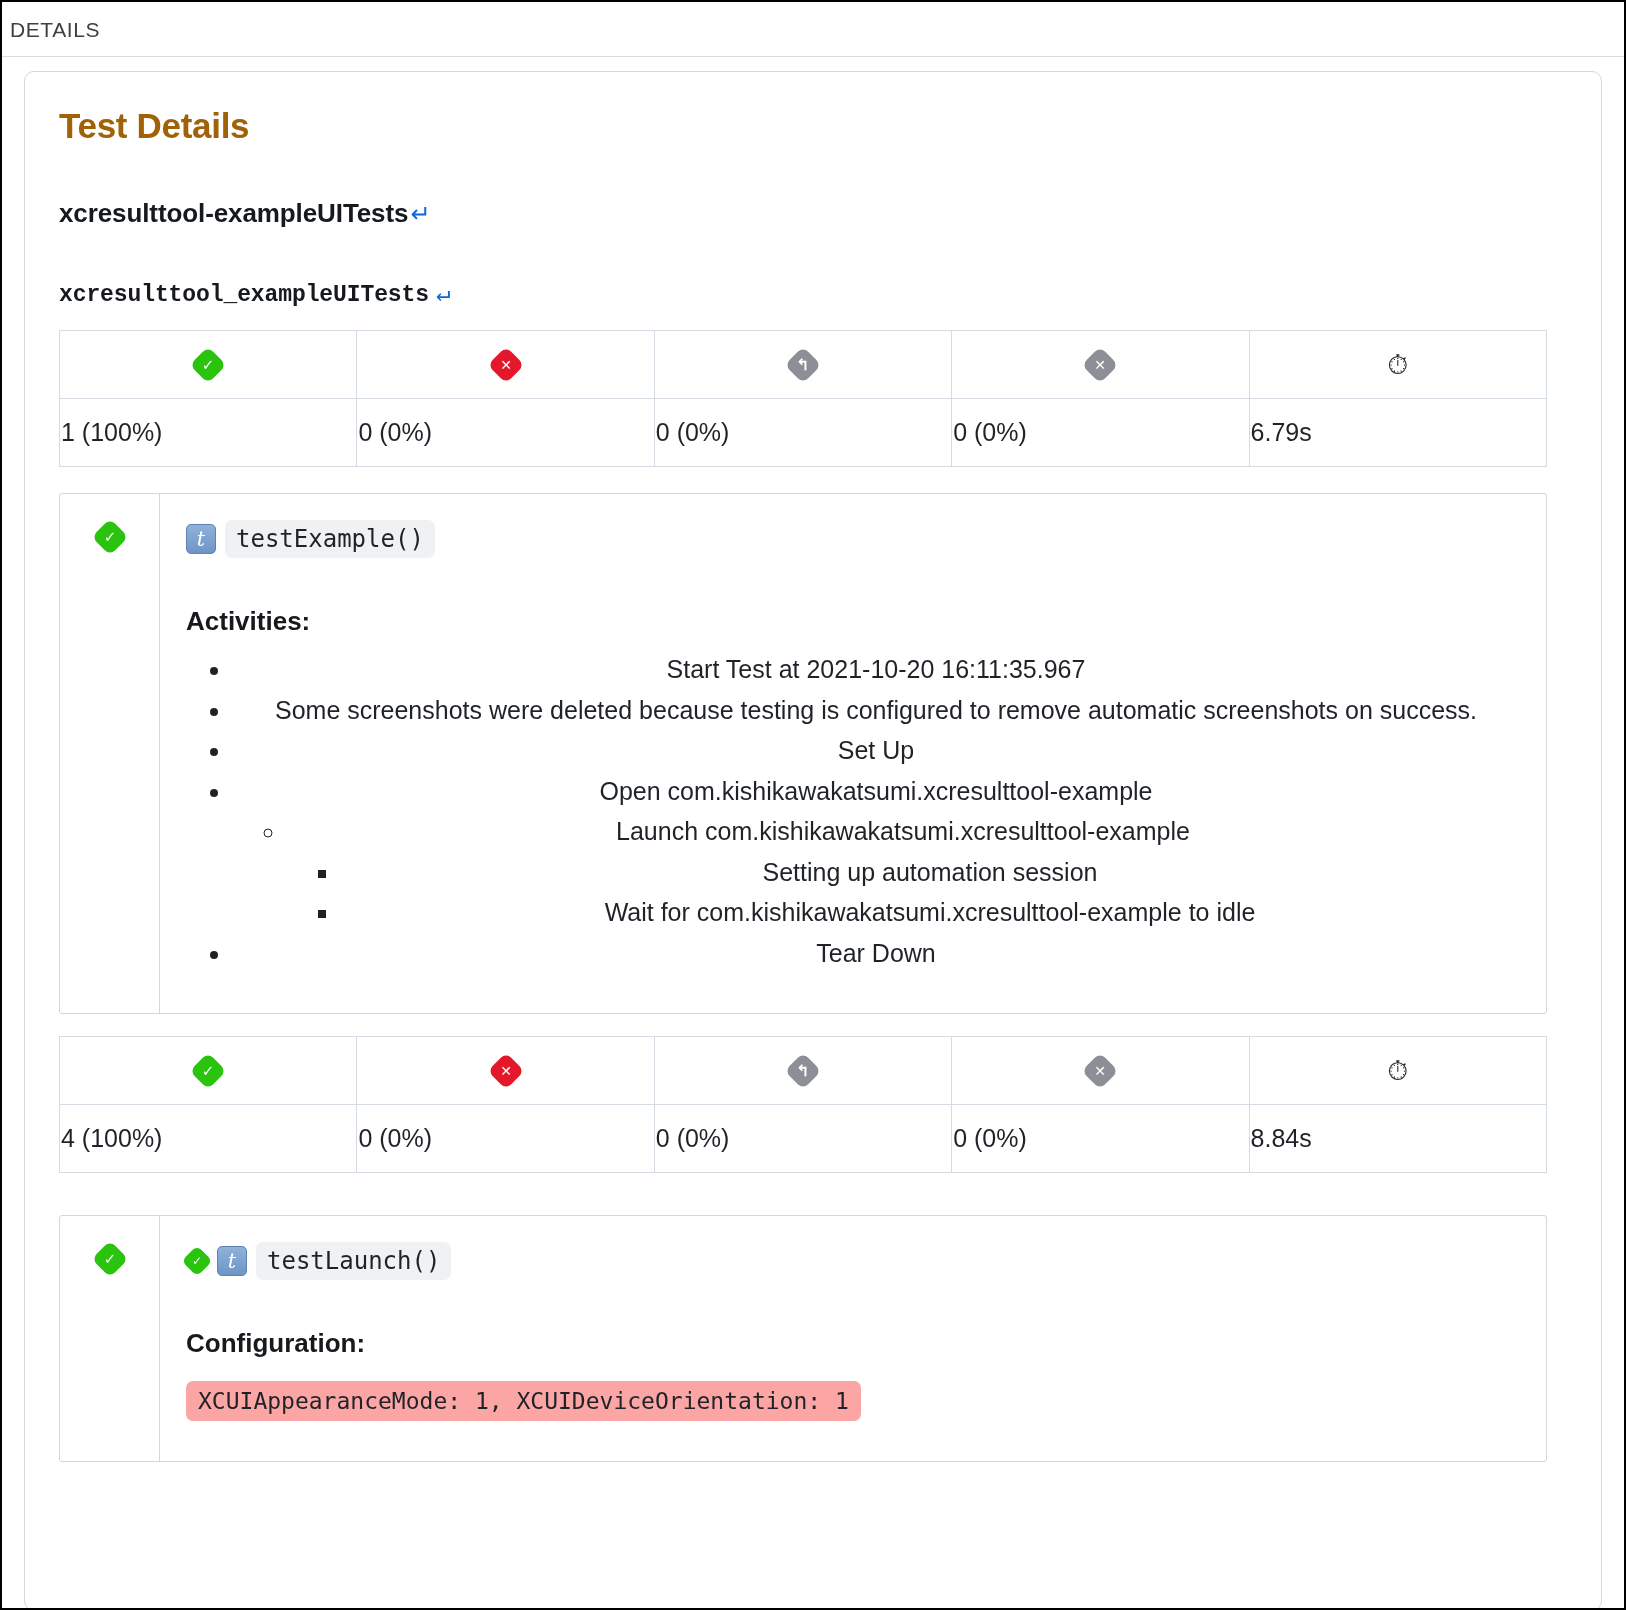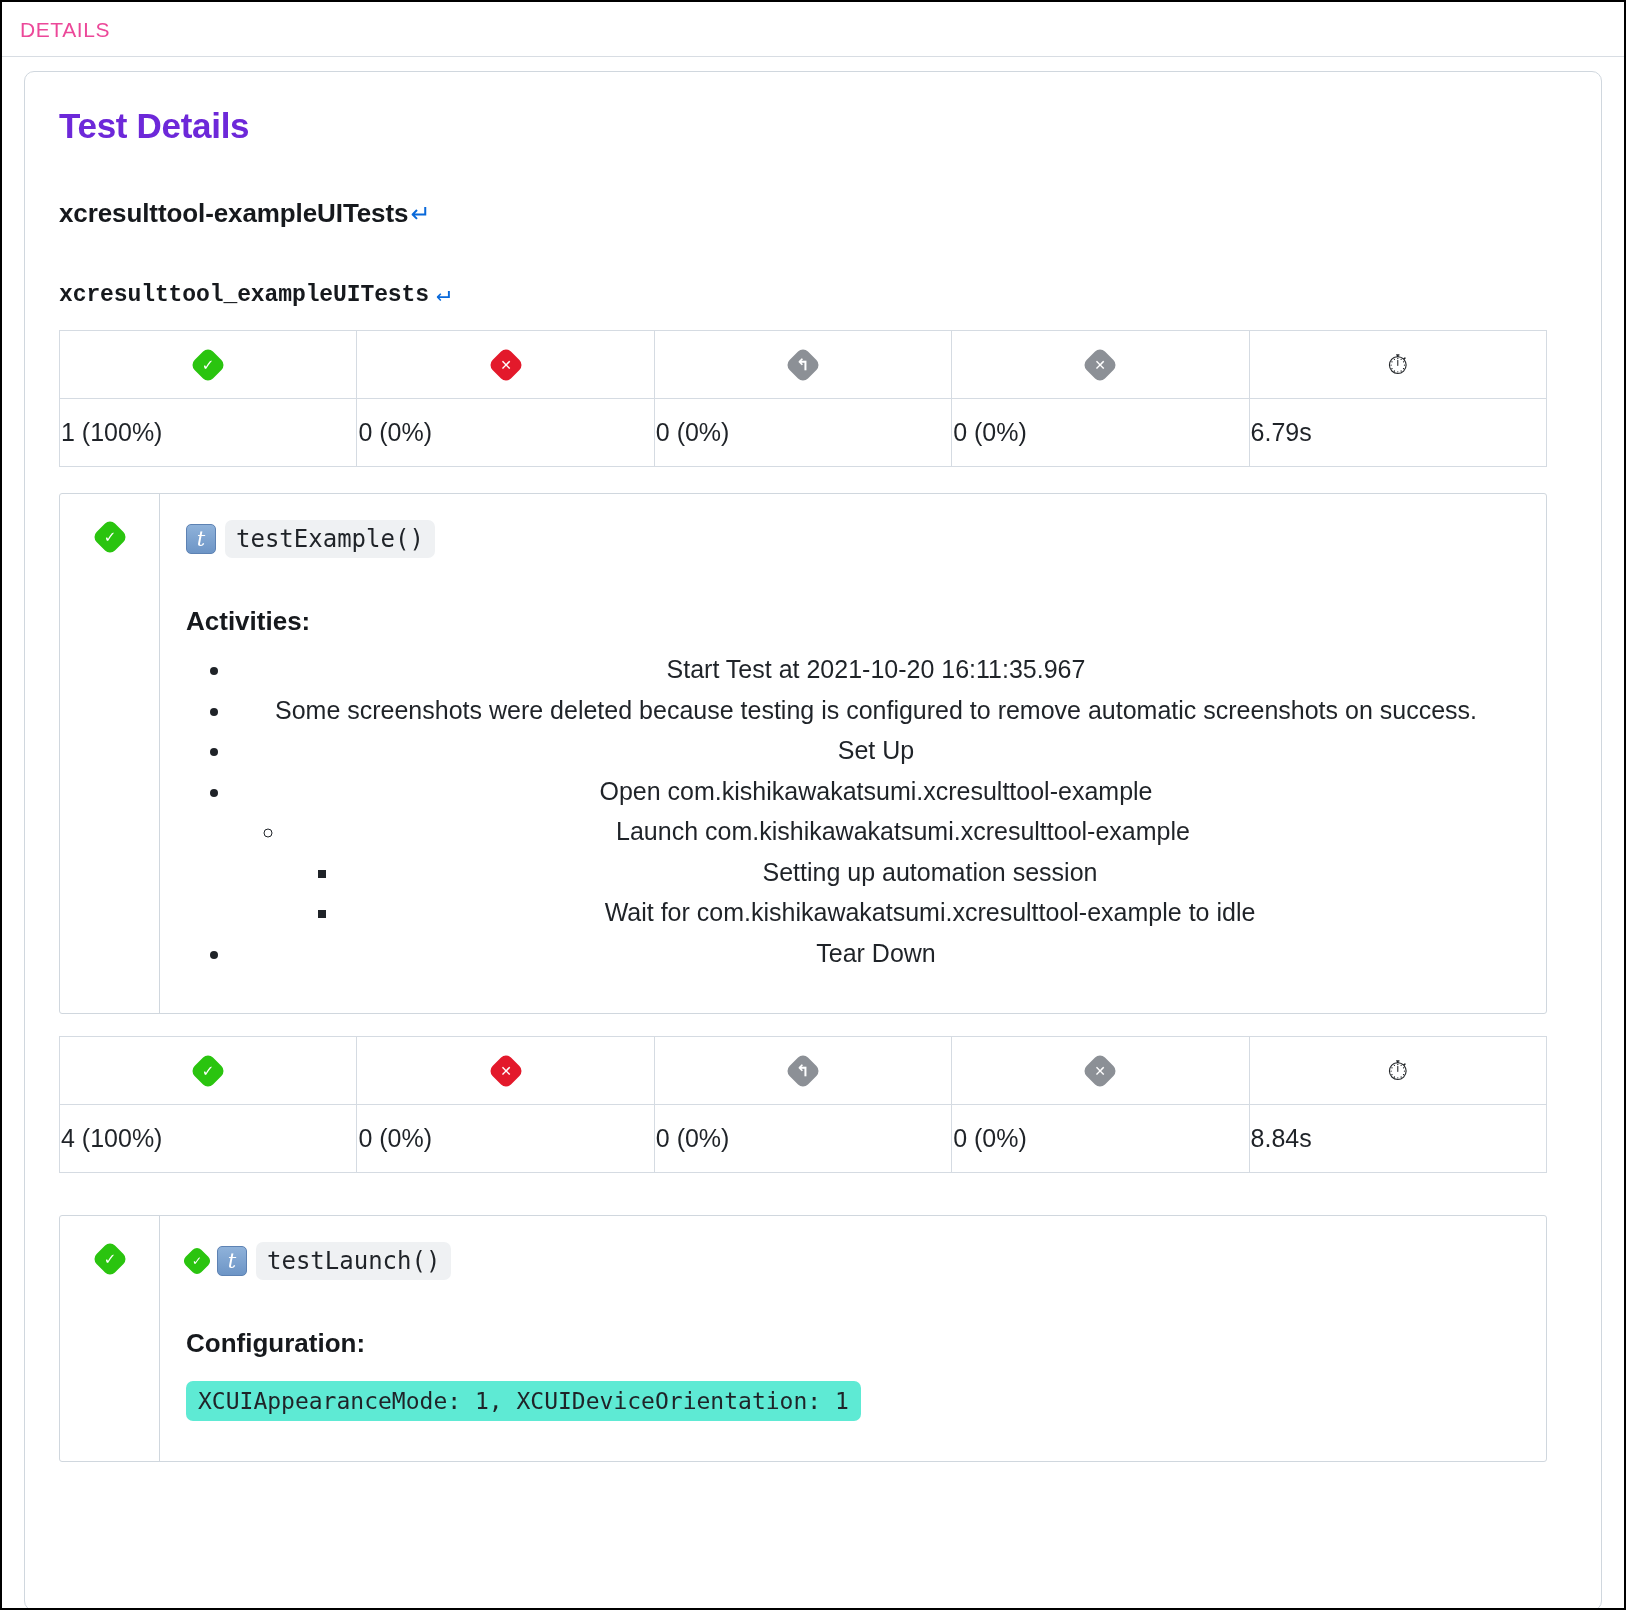--- a/index.html
+++ b/index.html
@@ -17,22 +17,22 @@
     width: 1626px;
     height: 1610px;
     box-sizing: border-box;
     background: #ffffff;
     border: 2px solid #000000;
     overflow: hidden;
   }
   .details-label {
     font-size: 21px;
     letter-spacing: 0.6px;
-    color: #ec4899;
-    padding: 16px 0 14px 18px;
+    color: #404040;
+    padding: 16px 0 14px 8px;
     font-weight: 400;
   }
   .details-divider {
     height: 1px;
     background: #d8dde3;
     width: 100%;
   }
   .card {
     margin: 14px 22px 0 22px;
     border: 1px solid #d0d7de;
@@ -41,21 +41,21 @@
     padding: 34px 34px 10px 34px;
     box-sizing: border-box;
     height: 1540px;
     overflow: hidden;
   }
   h1.page-title {
     font-size: 35px;
     font-weight: 700;
     margin: 0 0 0 0;
     letter-spacing: -0.3px;
-    color: #6d28d9;
+    color: #a16207;
   }
   .h-bundle {
     font-size: 26px;
     font-weight: 700;
     margin: 52px 0 0 0;
     color: #16191d;
     letter-spacing: -0.1px;
   }
   .h-target {
     font-size: 23px;
@@ -220,21 +220,21 @@
   ul.activities ul ul {
     list-style-type: square;
     padding-left: 54px;
   }
   ul.activities li { margin: 0; padding: 0; }
   .config-code {
     display: inline-block;
     margin-top: 22px;
     font-family: "DejaVu Sans Mono", monospace;
     font-size: 23px;
-    background: #5eead4;
+    background: #fca5a5;
     border-radius: 7px;
     padding: 7px 12px;
     color: #1f2328;
     white-space: nowrap;
   }
 </style>
 </head>
 <body>
 
 <div class="page">

